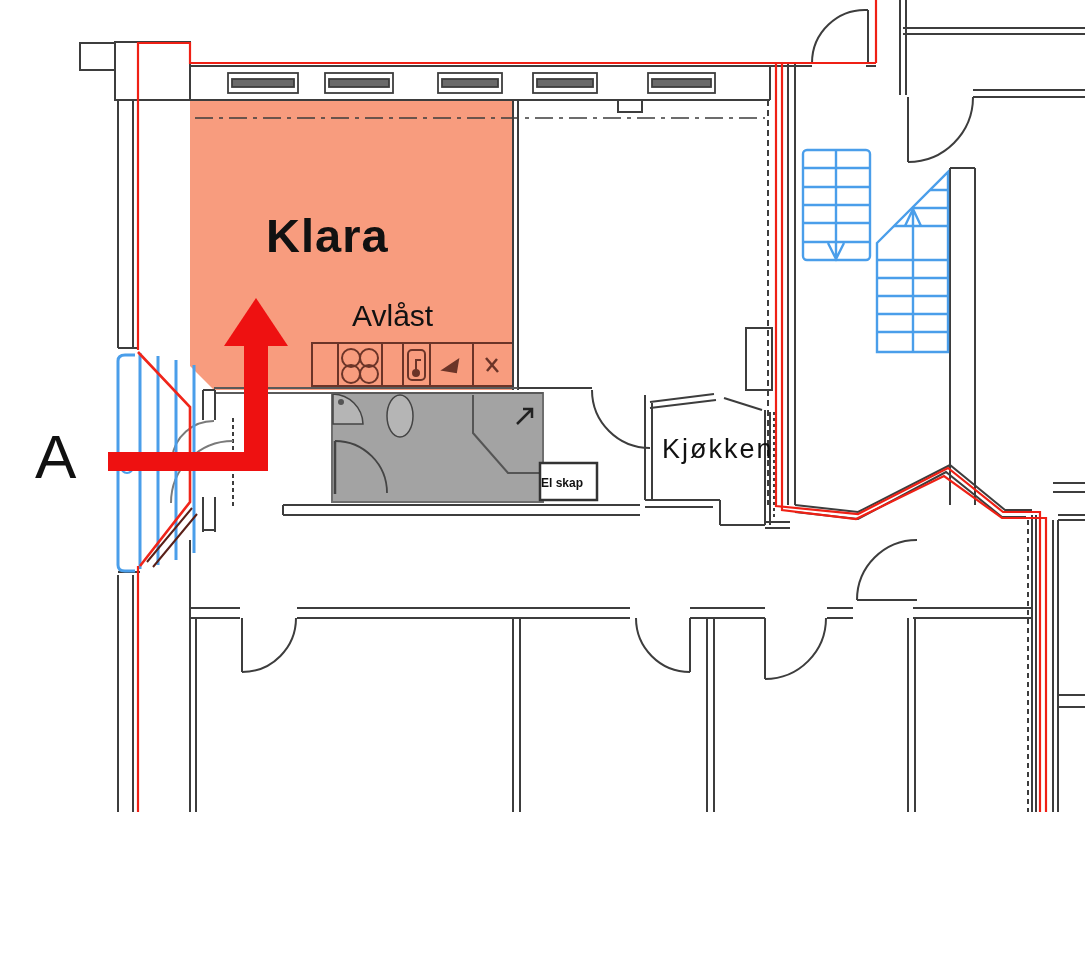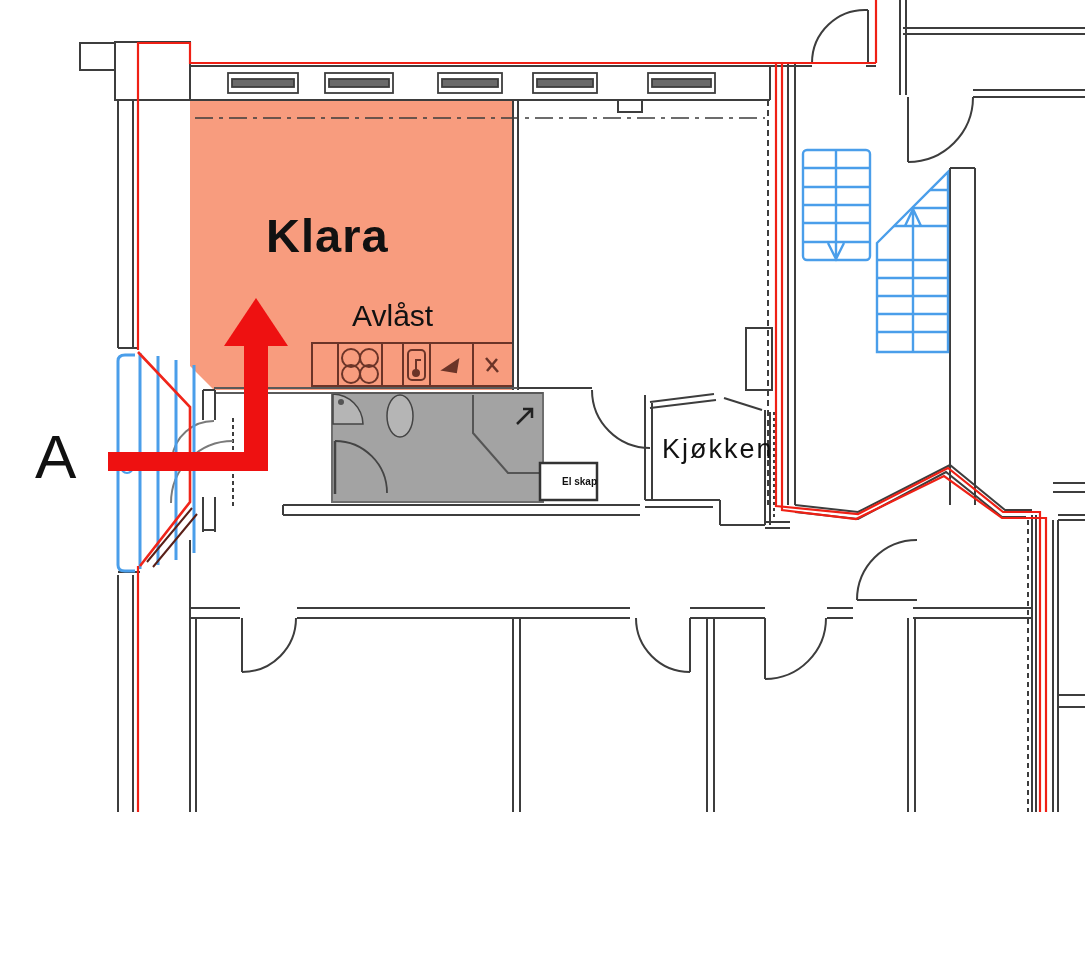--- a/index.html
+++ b/index.html
@@ -4,21 +4,21 @@
 <style>
   html,body{margin:0;padding:0;background:#fff;}
   #stage{position:relative;width:1085px;height:812px;background:#fff;overflow:hidden;
          font-family:"Liberation Sans", sans-serif;}
   #plan-svg{position:absolute;left:0;top:0;}
   .lbl{position:absolute;color:#111;white-space:nowrap;line-height:1;}
   .lbl-klara{left:266px;top:212px;font-size:47px;font-weight:bold;letter-spacing:1px;}
   .lbl-kjokken{left:352px;top:301px;font-size:30px;}
   .lbl-avlast{left:662px;top:436px;font-size:27px;letter-spacing:2px;}
   .lbl-a{left:35px;top:426px;font-size:62px;font-weight:400;}
-  .lbl-elskap{left:541px;top:477px;width:56px;font-size:10px;font-weight:bold;text-align:right;}
+  .lbl-elskap{left:541px;top:477px;width:56px;font-size:12px;font-weight:bold;text-align:left;}
 </style>
 </head>
 <body>
 
 <div id="stage">
 
 <svg id="plan-svg" width="1085" height="960" viewBox="0 0 1085 960">
 
   <polygon points="190,100 513,100 513,390 214,390 190,366" fill="#F89C7E"></polygon>
 

